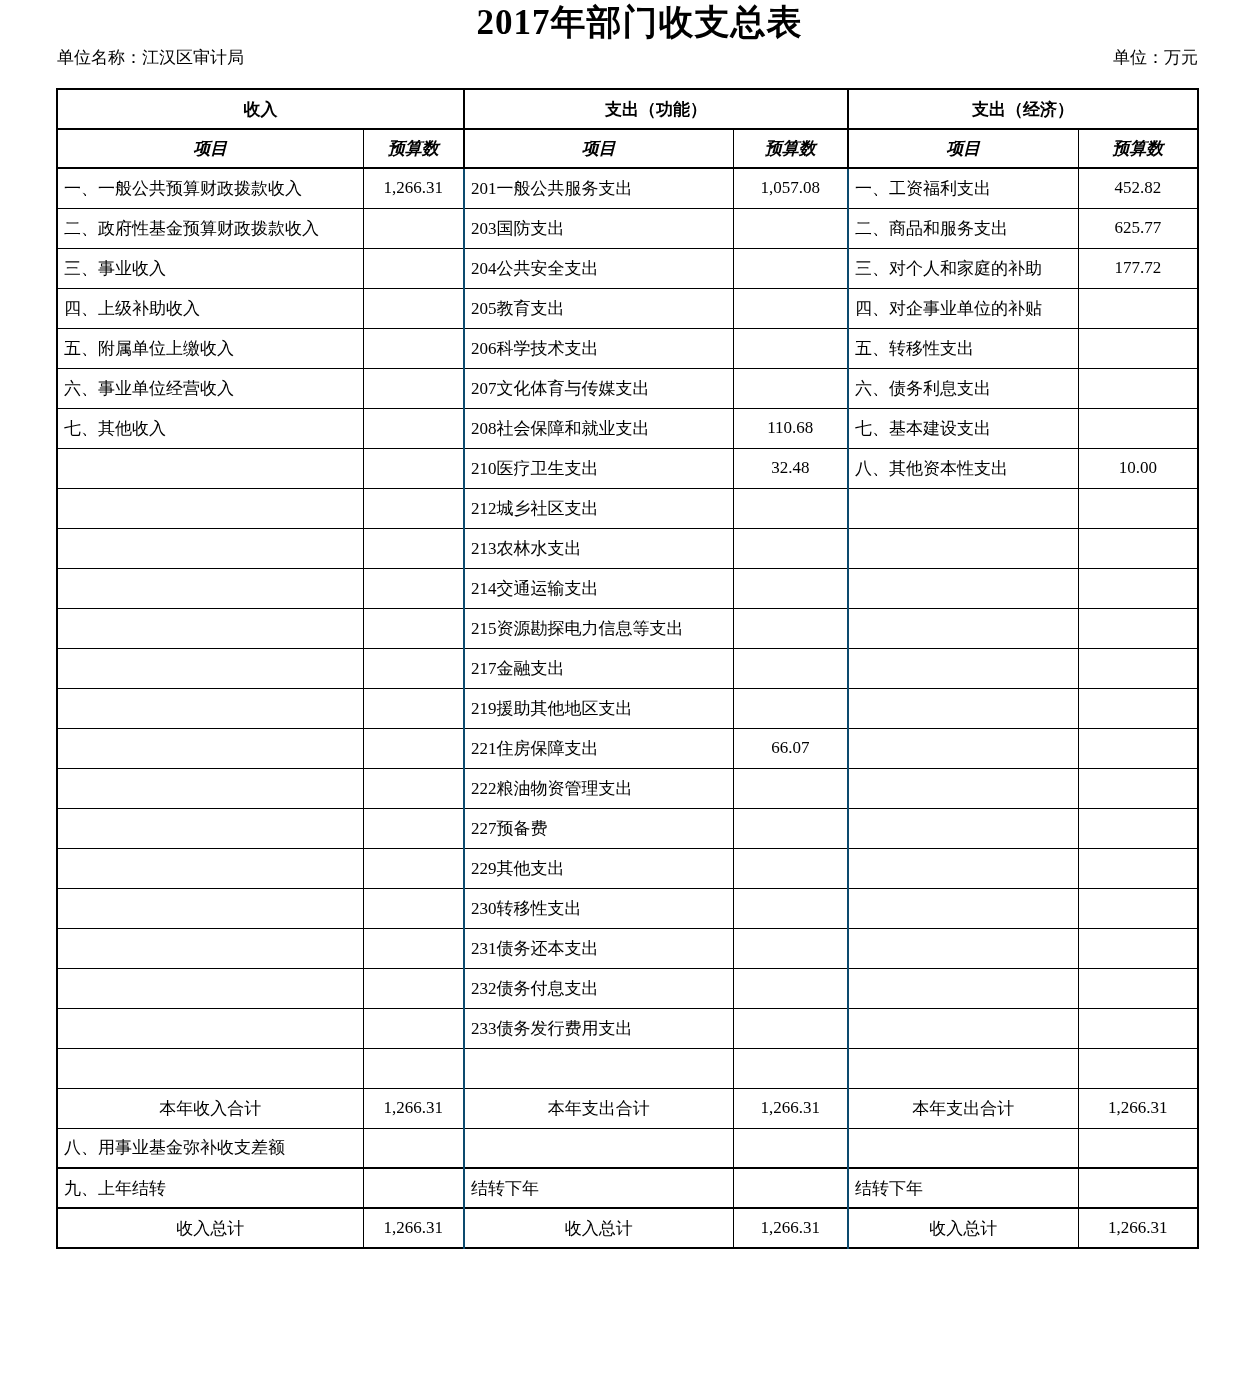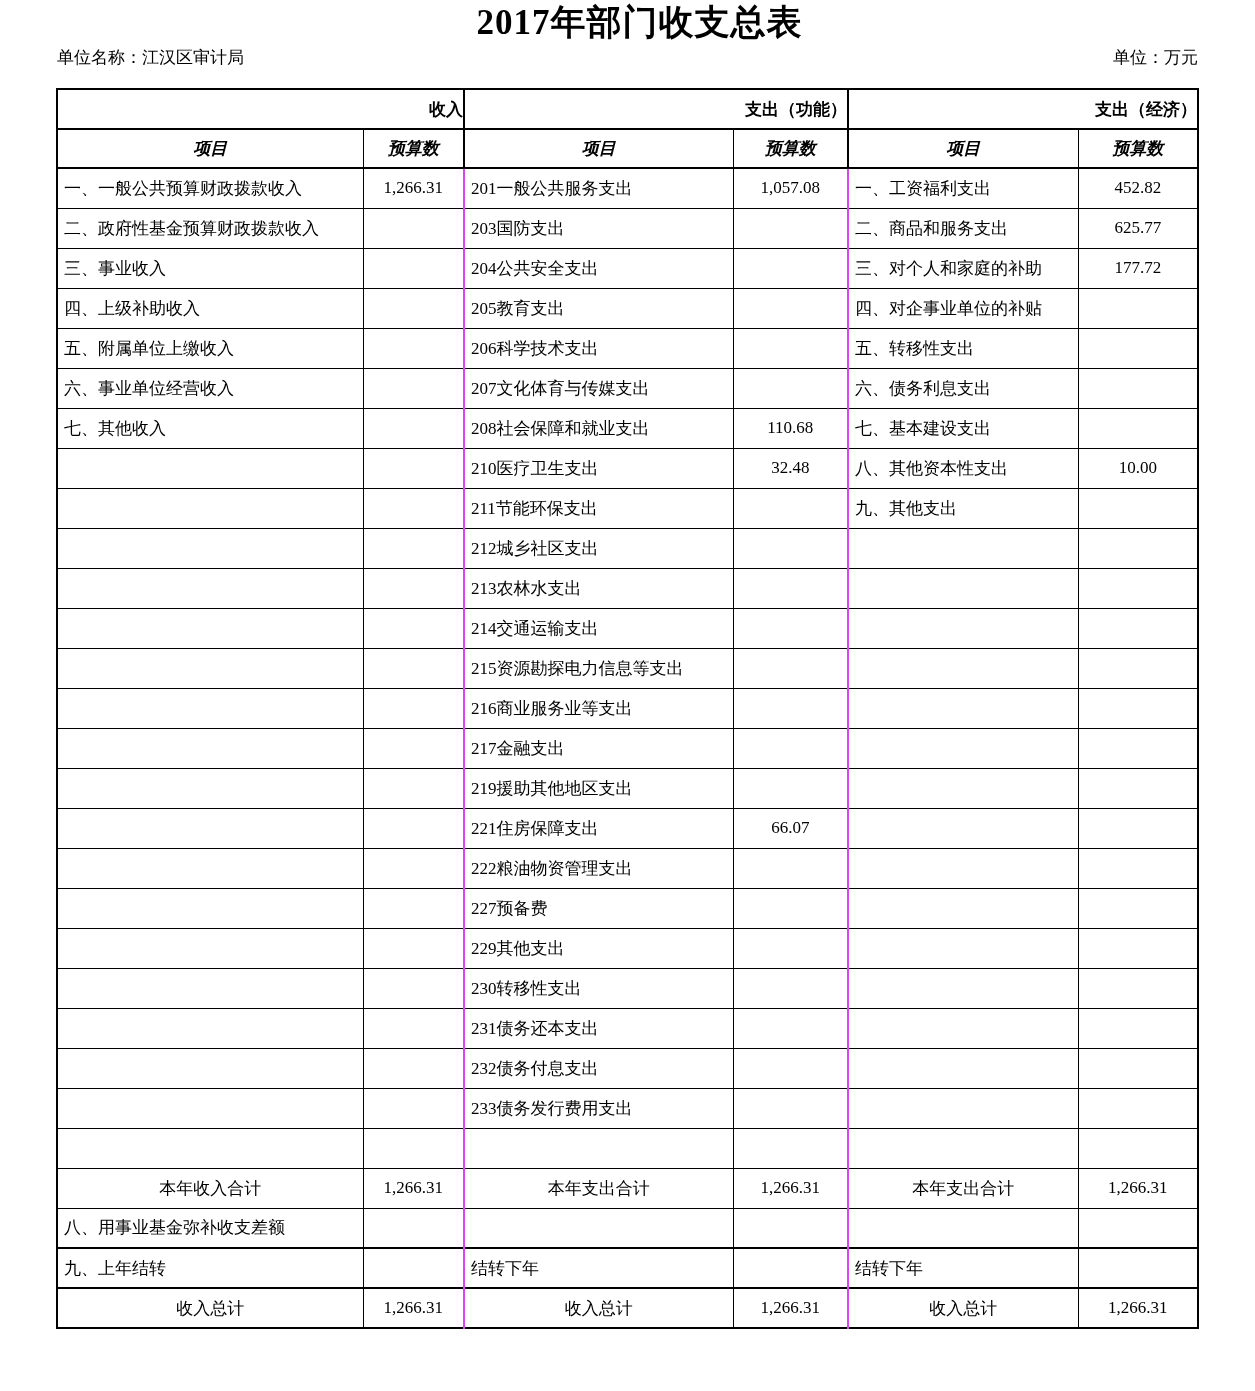--- a/index.html
+++ b/index.html
@@ -40,31 +40,31 @@
   }
   th, td {
     border: 1px solid #000;
     font-size: 17px;
     font-weight: normal;
     white-space: nowrap;
     overflow: hidden;
     vertical-align: middle;
   }
   thead th { font-weight: bold; text-align: center; }
-  tr.group-row th { height: 40px; border-bottom: 2px solid #000; text-align: right; }
+  tr.group-row th { height: 40px; border-bottom: 2px solid #000; }
   tr.sub-row th   { height: 39px; border-bottom: 2px solid #000; font-style: italic; }
   tbody td { height: 40px; }
 
   td.item  { text-align: left; padding-left: 6px; }
   td.total { text-align: center; padding-left: 0; }
   td.num   { text-align: center; }
 
   
   .gsep { border-left: 2px solid #000; }
-  tbody td:nth-child(3), tbody td:nth-child(5) { border-left: 2px solid #d946ef; }
+  tbody td:nth-child(3), tbody td:nth-child(5) { border-left: 2px solid #0c4a6e; }
 
   tr.thick-top th, tr.thick-top td { border-top: 2px solid #000; }
 </style>
 </head>
 <body>
 
 <div class="page">
 
   <div class="title">2017年部门收支总表</div>
 
@@ -158,28 +158,20 @@
           <td class="item"></td>
           <td class="num"></td>
           <td class="item">210医疗卫生支出</td>
           <td class="num">32.48</td>
           <td class="item">八、其他资本性支出</td>
           <td class="num">10.00</td>
         </tr>
         <tr>
           <td class="item"></td>
           <td class="num"></td>
-          <td class="item">211节能环保支出</td>
-          <td class="num"></td>
-          <td class="item">九、其他支出</td>
-          <td class="num"></td>
-        </tr>
-        <tr>
-          <td class="item"></td>
-          <td class="num"></td>
           <td class="item">212城乡社区支出</td>
           <td class="num"></td>
           <td class="item"></td>
           <td class="num"></td>
         </tr>
         <tr>
           <td class="item"></td>
           <td class="num"></td>
           <td class="item">213农林水支出</td>
           <td class="num"></td>
@@ -191,28 +183,20 @@
           <td class="num"></td>
           <td class="item">214交通运输支出</td>
           <td class="num"></td>
           <td class="item"></td>
           <td class="num"></td>
         </tr>
         <tr>
           <td class="item"></td>
           <td class="num"></td>
           <td class="item">215资源勘探电力信息等支出</td>
-          <td class="num"></td>
-          <td class="item"></td>
-          <td class="num"></td>
-        </tr>
-        <tr>
-          <td class="item"></td>
-          <td class="num"></td>
-          <td class="item">216商业服务业等支出</td>
           <td class="num"></td>
           <td class="item"></td>
           <td class="num"></td>
         </tr>
         <tr>
           <td class="item"></td>
           <td class="num"></td>
           <td class="item">217金融支出</td>
           <td class="num"></td>
           <td class="item"></td>

